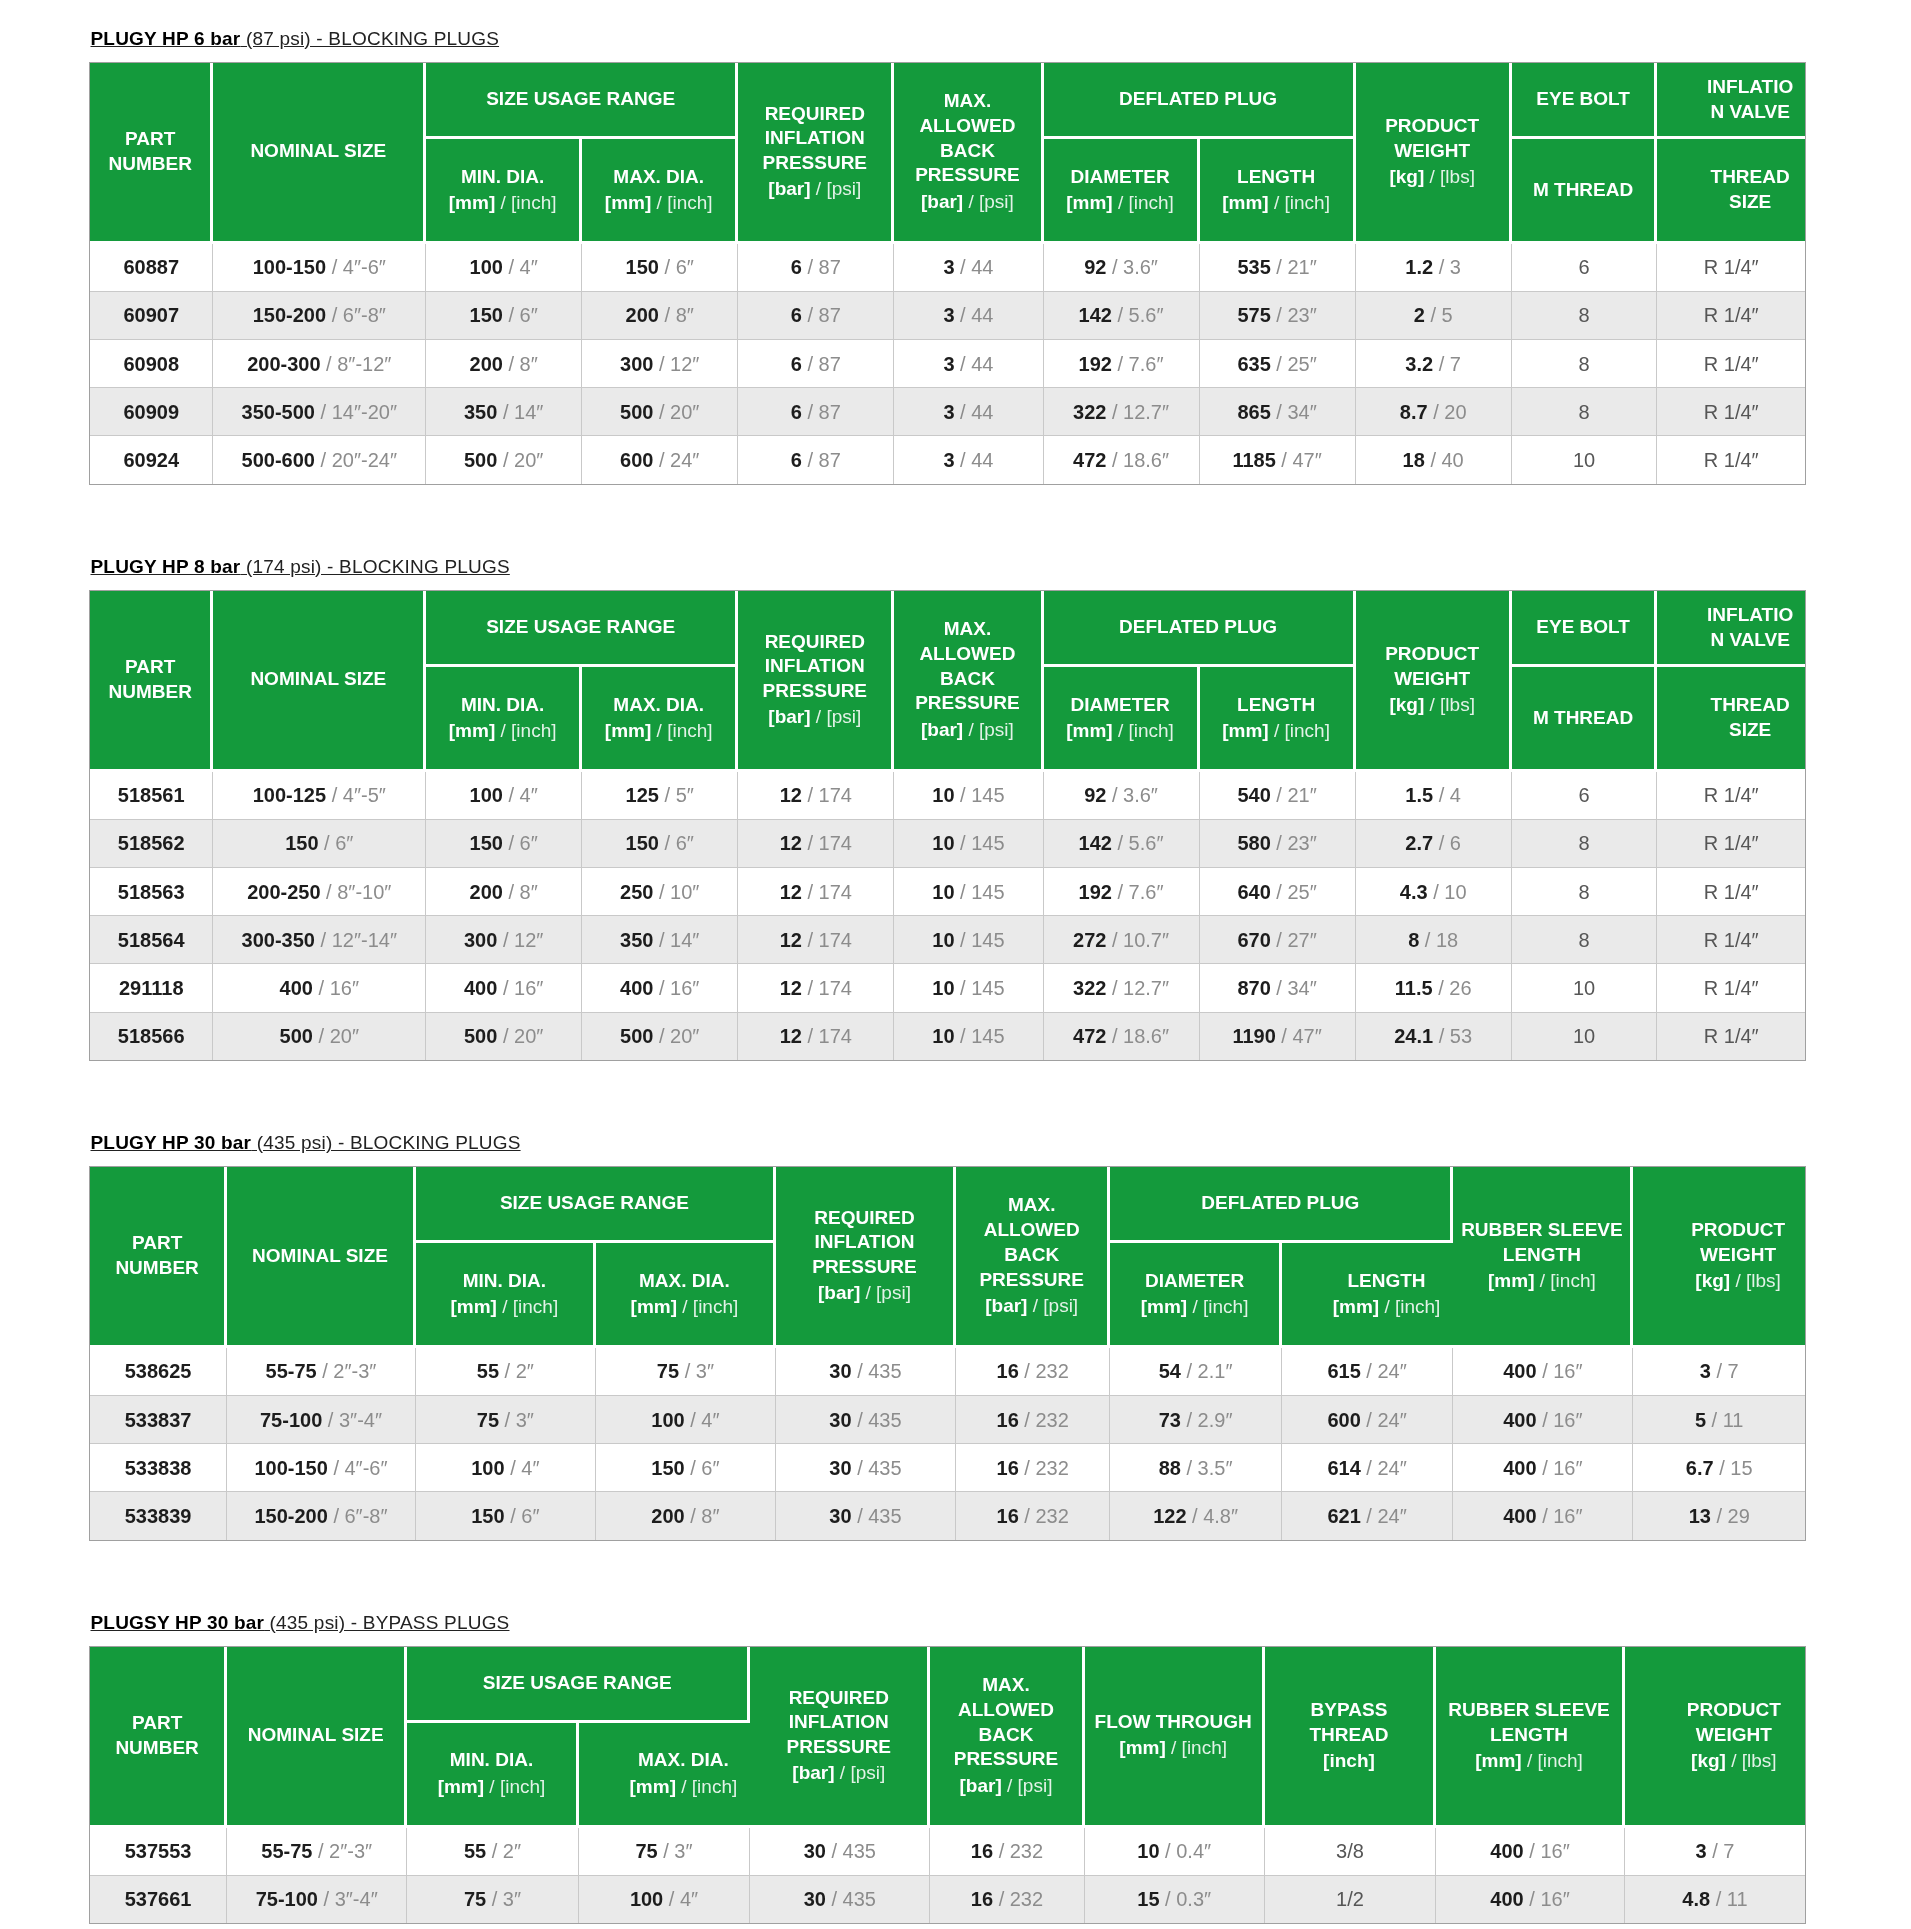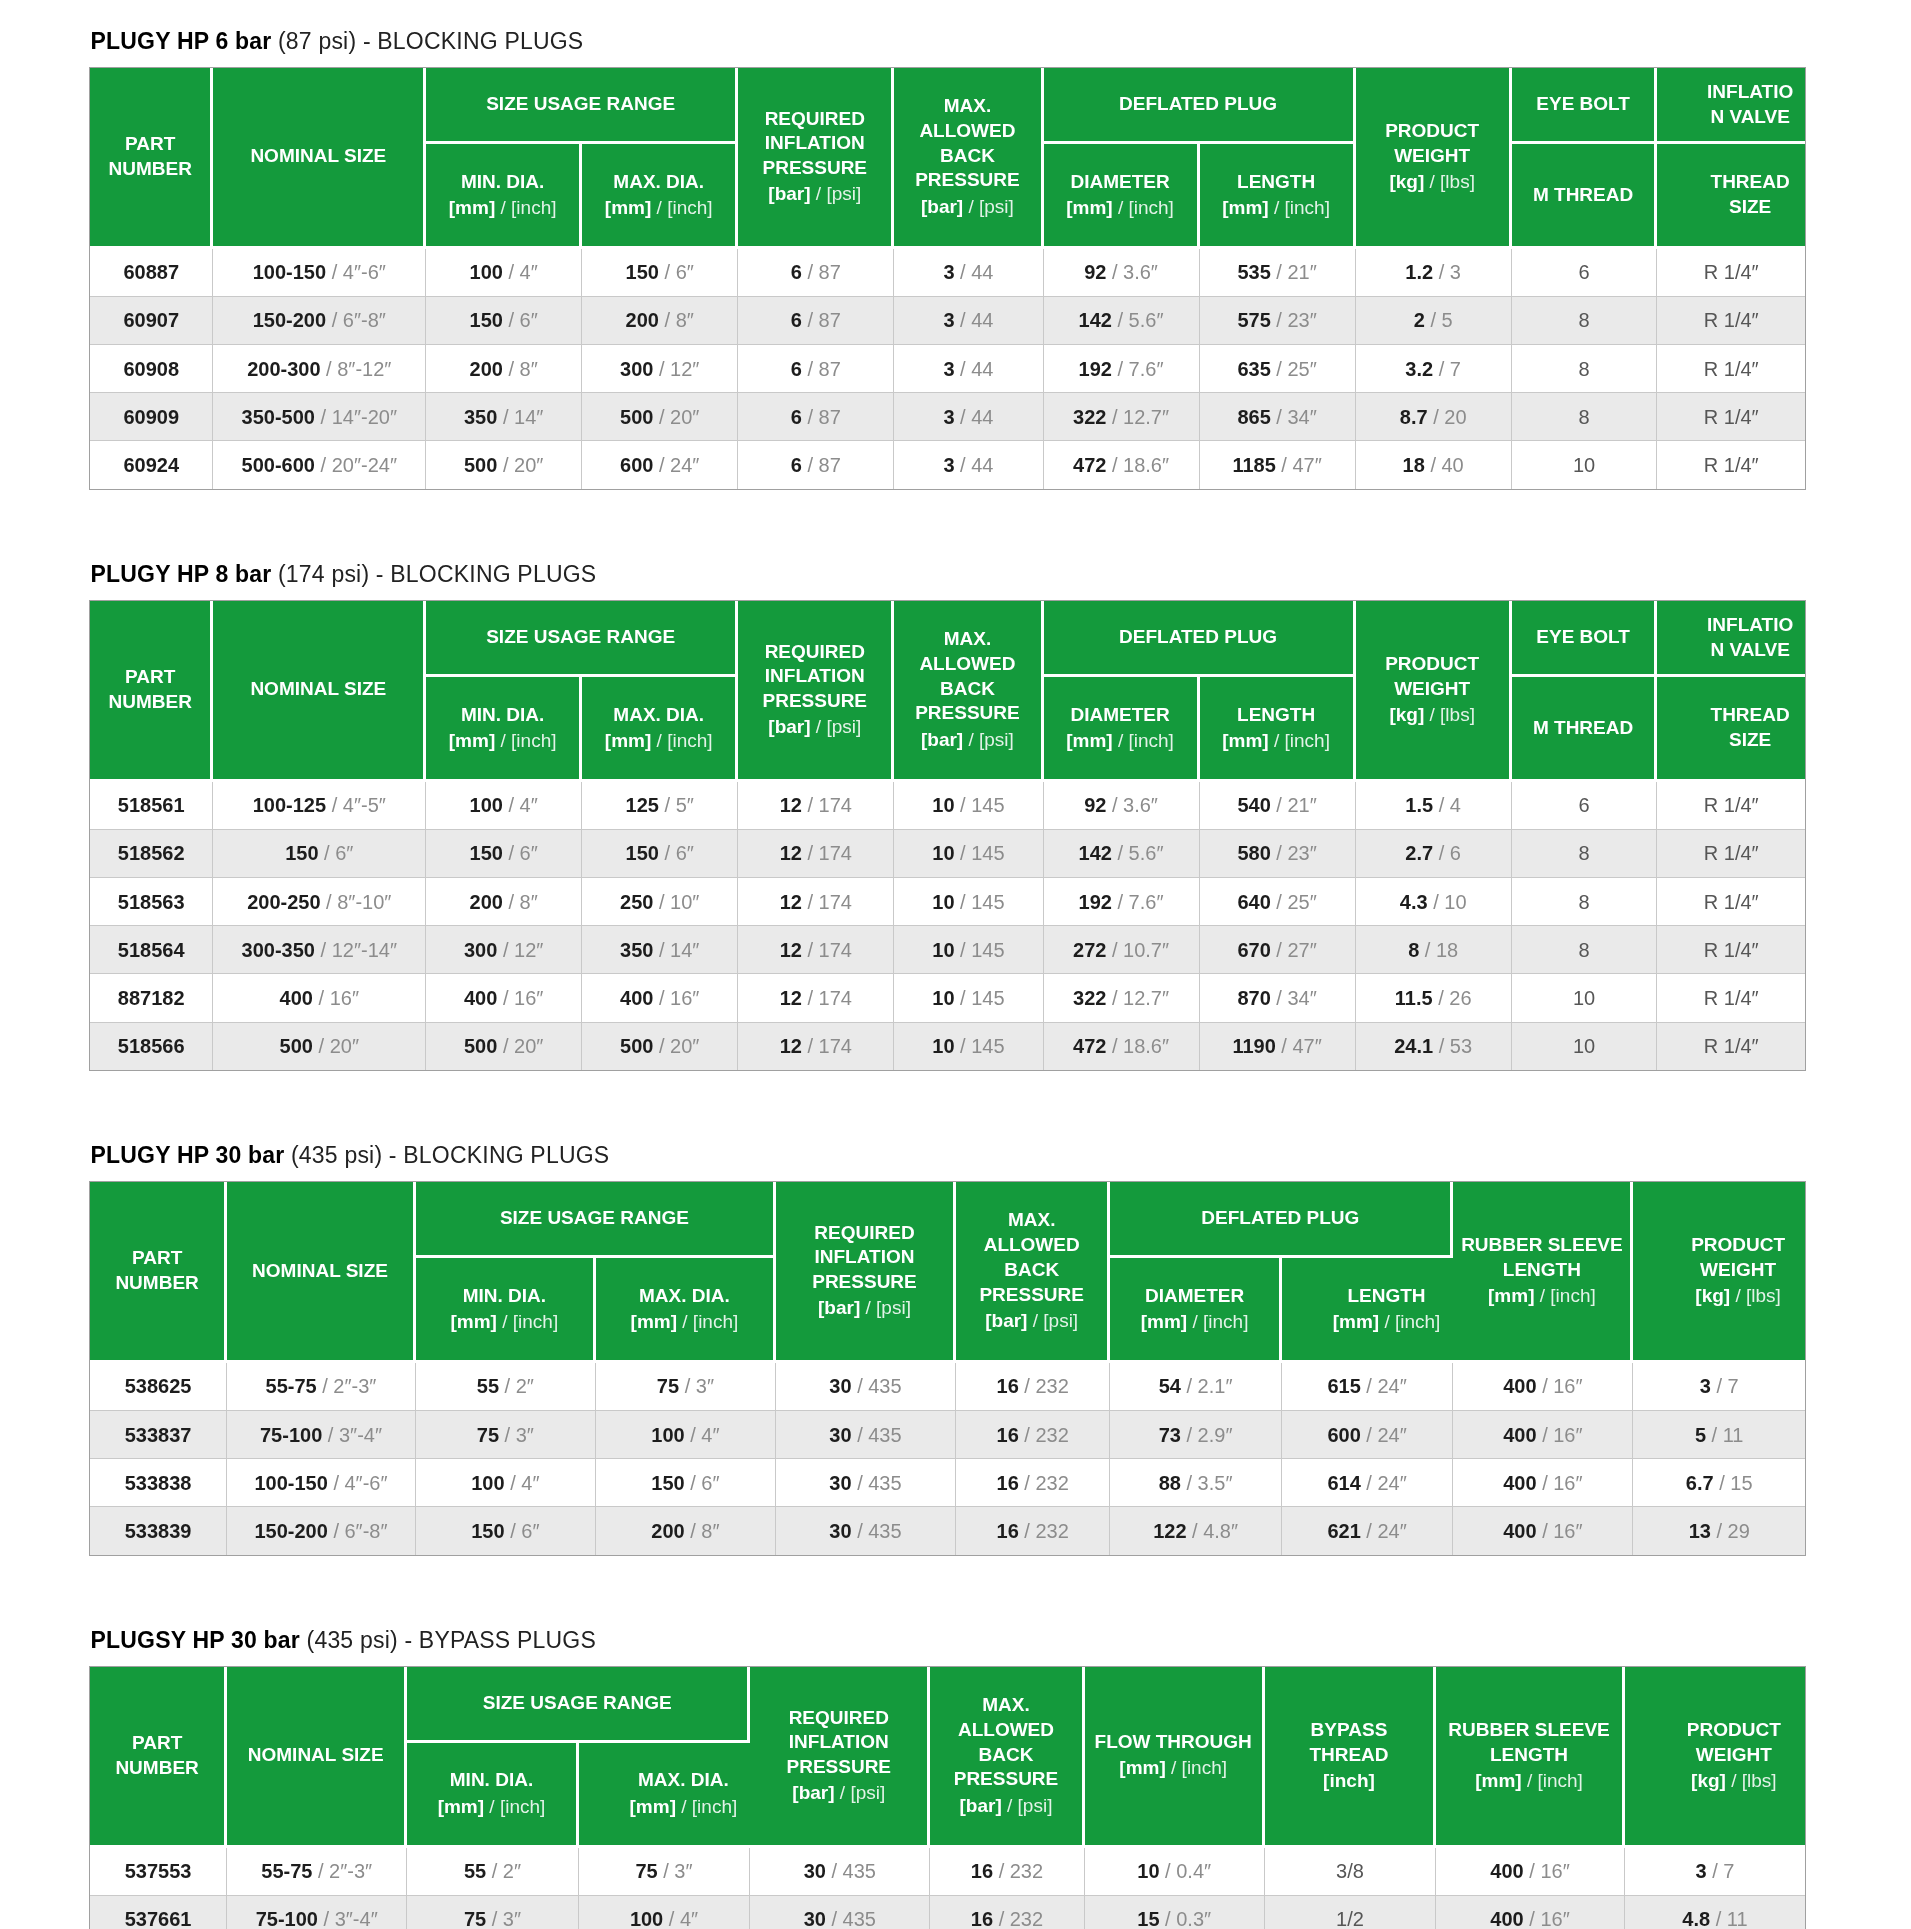--- a/index.html
+++ b/index.html
@@ -11,25 +11,26 @@
     font-family: "Liberation Sans", sans-serif;
     color: #1a1a1a;
   }
   .sheet {
     width: 1912px;
     box-sizing: border-box;
     padding: 23px 106px 37px 89px;
     background: #ffffff;
   }
   .tbl-title {
-    font-size: 23px;
+    font-size: 19px;
     font-weight: normal;
     color: #222222;
     margin: 71px 0 12.3px 1.5px;
     letter-spacing: 0.2px;
+    text-decoration: underline;
   }
   section:first-of-type .tbl-title { margin-top: 4.6px; }
   .tbl-title .tb { font-weight: bold; color: #000000; }
 
   table {
     width: 100%;
     table-layout: fixed;
     border-collapse: separate;
     border-spacing: 0;
     border: 1.5px solid #a0a0a0;
@@ -268,21 +269,21 @@
             <td><b>350</b><span class="sec"> / 14″</span></td>
             <td><b>12</b><span class="sec"> / 174</span></td>
             <td><b>10</b><span class="sec"> / 145</span></td>
             <td><b>272</b><span class="sec"> / 10.7″</span></td>
             <td><b>670</b><span class="sec"> / 27″</span></td>
             <td><b>8</b><span class="sec"> / 18</span></td>
             <td><span class="single">8</span></td>
             <td><span class="single">R 1/4″</span></td>
           </tr>
           <tr>
-            <td><b>887182</b></td>
+            <td><b>291118</b></td>
             <td><b>400</b><span class="sec"> / 16″</span></td>
             <td><b>400</b><span class="sec"> / 16″</span></td>
             <td><b>400</b><span class="sec"> / 16″</span></td>
             <td><b>12</b><span class="sec"> / 174</span></td>
             <td><b>10</b><span class="sec"> / 145</span></td>
             <td><b>322</b><span class="sec"> / 12.7″</span></td>
             <td><b>870</b><span class="sec"> / 34″</span></td>
             <td><b>11.5</b><span class="sec"> / 26</span></td>
             <td><span class="single">10</span></td>
             <td><span class="single">R 1/4″</span></td>

